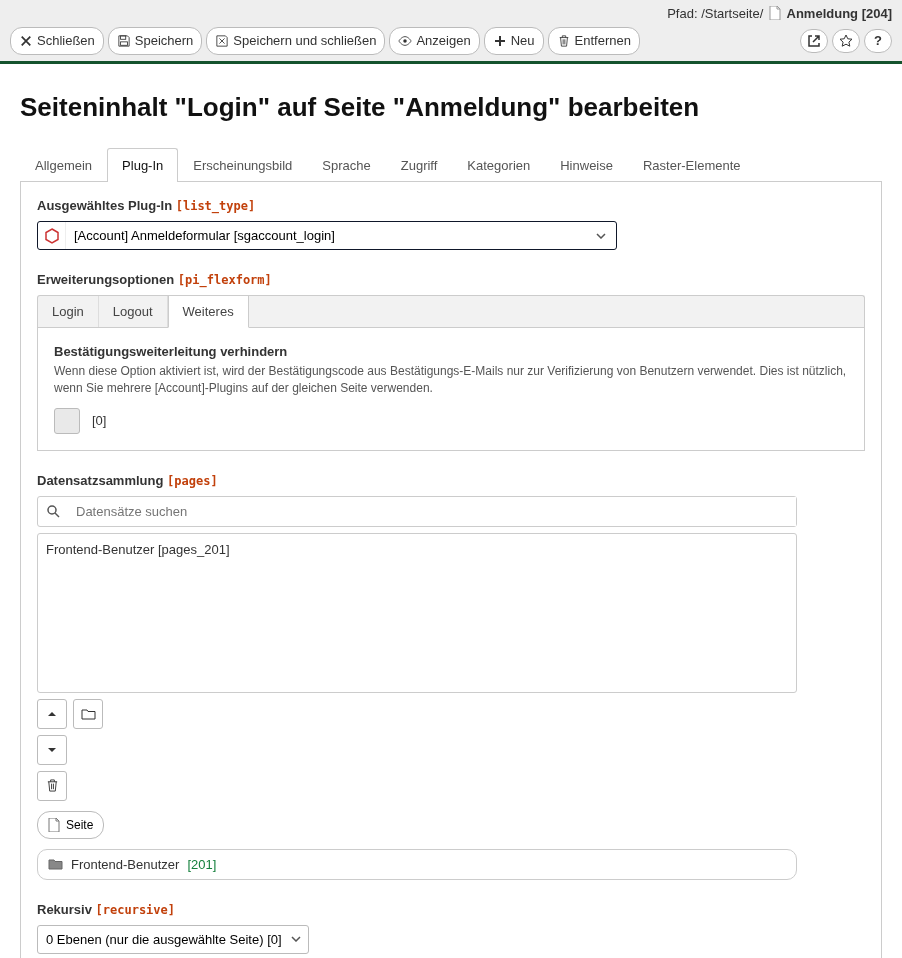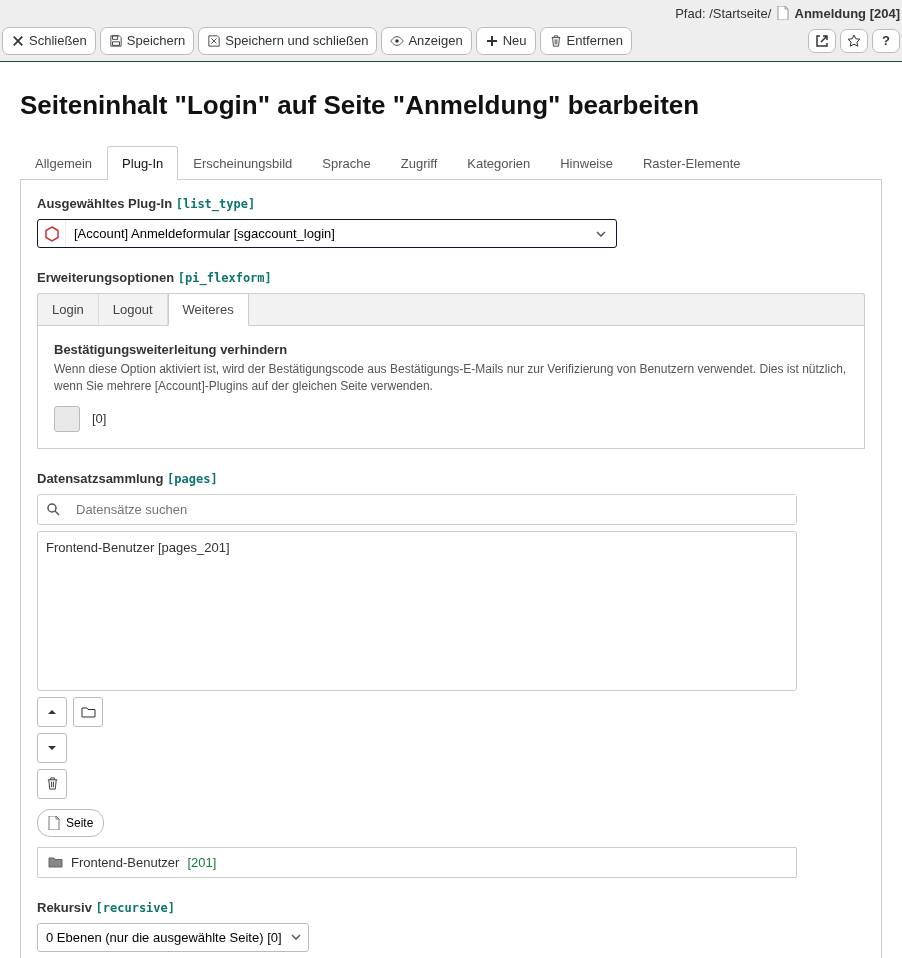--- a/index.html
+++ b/index.html
@@ -1,34 +1,34 @@
 <!DOCTYPE html>
 <html><head>
 <meta charset="utf-8">
 <style>
 * { box-sizing: border-box; margin: 0; padding: 0; }
 body { font-family: -apple-system, BlinkMacSystemFont, "Segoe UI", Helvetica, Arial, sans-serif; font-size: 13px; color: #333; background: #fff; }
-.topbar { background: #eee; border-bottom: 1px solid #14532d; padding: 6px 2px; }
+.topbar { background: #eee; border-bottom: 3px solid #14532d; padding: 6px 10px; }
 .breadcrumb { text-align: right; font-size: 13px; margin-bottom: 6px; color: #333; }
 .breadcrumb a { color: #333; text-decoration: none; }
 .breadcrumb .current { font-weight: 700; }
 .breadcrumb .pageicon { display: inline-block; width: 12px; height: 14px; vertical-align: -2px; margin: 0 2px; }
 .toolbar { display: flex; gap: 4px; align-items: center; }
 .toolbar .spacer { flex: 1; }
-.btn { display: inline-flex; align-items: center; gap: 4px; background: #fff; border: 1px solid #bbb; border-radius: 7px; padding: 4px 8px; font-size: 13px; cursor: pointer; color: #333; line-height: 18px; }
+.btn { display: inline-flex; align-items: center; gap: 4px; background: #fff; border: 1px solid #bbb; border-radius: 12px; padding: 4px 8px; font-size: 13px; cursor: pointer; color: #333; line-height: 18px; }
 .btn .ico { width: 14px; height: 14px; display: inline-flex; align-items: center; justify-content: center; }
 .btn.iconly { padding: 4px 6px; }
 .content { padding: 18px 20px 40px; }
 h1 { font-size: 26px; font-weight: 600; margin: 10px 0 24px; color: #111; }
 .tabs { display: flex; border-bottom: 1px solid #ccc; }
 .tab { padding: 9px 14px; font-size: 13px; color: #555; cursor: pointer; border: 1px solid transparent; border-bottom: none; position: relative; top: 1px; }
 .tab.active { background: #fff; border-color: #ccc; color: #111; border-radius: 3px 3px 0 0; }
 .panel { border: 1px solid #ccc; border-top: none; padding: 16px; }
 .field-label { font-weight: 700; font-size: 13px; margin-bottom: 8px; }
-.field-label .techname { color: #0f766e; font-family: Menlo, Consolas, monospace; font-weight: 600; font-size: 12px; }
+.field-label .techname { color: #c2410c; font-family: Menlo, Consolas, monospace; font-weight: 600; font-size: 12px; }
 .select-wrap { display: flex; align-items: stretch; border: 1px solid #0f172a; border-radius: 3px; width: 580px; max-width: 100%; background: #fff; }
 .select-wrap .iconbox { width: 28px; display: flex; align-items: center; justify-content: center; border-right: 1px solid #eee; }
 .select-wrap select { flex: 1; border: none; padding: 6px 8px; font-size: 13px; background: transparent; outline: none; appearance: none; }
 .select-wrap .caret { padding: 0 10px; display: flex; align-items: center; color: #555; }
 .section-gap { height: 22px; }
 .subtabs { display: flex; background: #f2f2f2; border: 1px solid #ccc; border-bottom: none; border-radius: 3px 3px 0 0; }
 .subtab { padding: 8px 14px; font-size: 13px; cursor: pointer; color: #444; border-right: 1px solid #ddd; }
 .subtab.active { background: #fff; border-bottom: 1px solid #fff; margin-bottom: -1px; border-left: 1px solid #ccc; border-right: 1px solid #ccc; }
 .subtab:first-child.active { border-left: none; }
 .subpanel { border: 1px solid #ccc; padding: 16px; background: #fff; }
@@ -40,21 +40,21 @@
 .search-row .iconbox { width: 30px; display: flex; align-items: center; justify-content: center; }
 .search-row input { flex: 1; border: none; padding: 7px 8px; font-size: 13px; outline: none; }
 .listbox-wrap { display: flex; gap: 6px; margin-top: 6px; align-items: flex-start; flex-direction: column; }
 .listbox { width: 760px; max-width: 100%; height: 160px; border: 1px solid #ccc; border-radius: 3px; padding: 6px 8px; font-size: 13px; background: #fff; overflow: auto; }
 .listbox .item { padding: 2px 0; cursor: default; }
 .side-buttons { display: flex; flex-direction: column; gap: 6px; }
 .side-buttons .col { display: flex; flex-direction: column; gap: 6px; }
 .side-buttons-row { display: flex; gap: 6px; }
 .sq-btn { width: 30px; height: 30px; border: 1px solid #bbb; background: #fff; border-radius: 3px; display: flex; align-items: center; justify-content: center; cursor: pointer; }
 .page-btn { display: inline-flex; align-items: center; gap: 6px; border: 1px solid #bbb; background: #fff; border-radius: 13px; padding: 6px 10px; font-size: 12px; cursor: pointer; margin-top: 10px; }
-.record-display { display: flex; align-items: center; gap: 8px; border: 1px solid #ccc; border-radius: 1px; padding: 7px 10px; width: 760px; max-width: 100%; margin-top: 10px; font-size: 13px; }
+.record-display { display: flex; align-items: center; gap: 8px; border: 1px solid #ccc; border-radius: 10px; padding: 7px 10px; width: 760px; max-width: 100%; margin-top: 10px; font-size: 13px; }
 .record-display .muted { color: #15803d; }
 .folder-icon { width: 15px; height: 12px; }
 .recursive-select { border: 1px solid #bbb; border-radius: 3px; padding: 6px 26px 6px 8px; font-size: 13px; background: #fff; appearance: none; }
 .recursive-wrap { position: relative; display: inline-block; }
 .recursive-wrap .caret { position: absolute; right: 8px; top: 50%; transform: translateY(-50%); pointer-events: none; color: #555; }
 svg { display: block; }
 </style>
 </head>
 <body>
 

